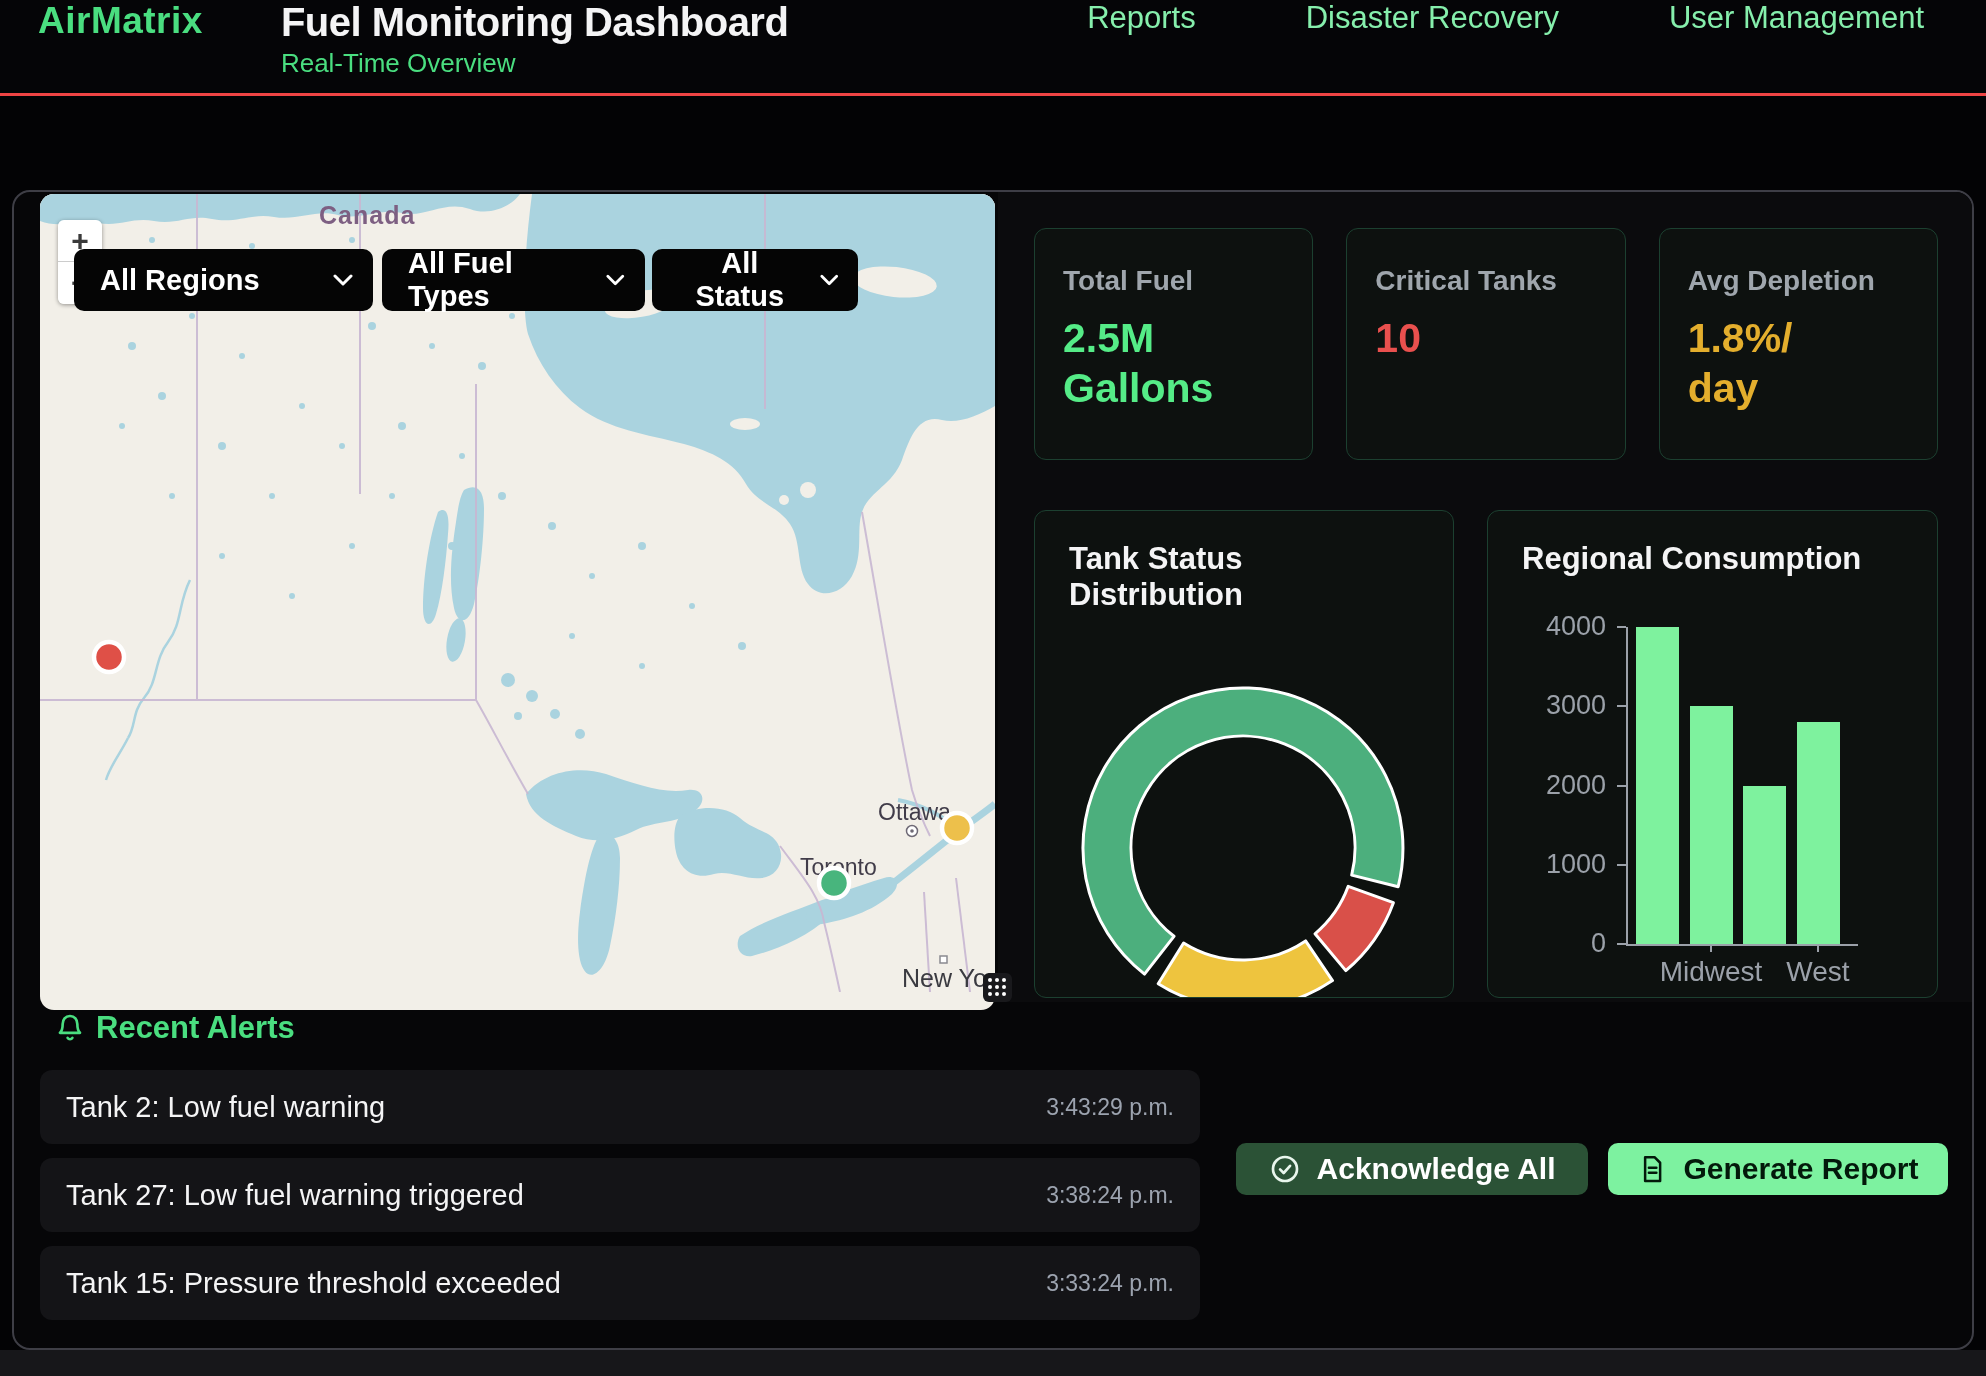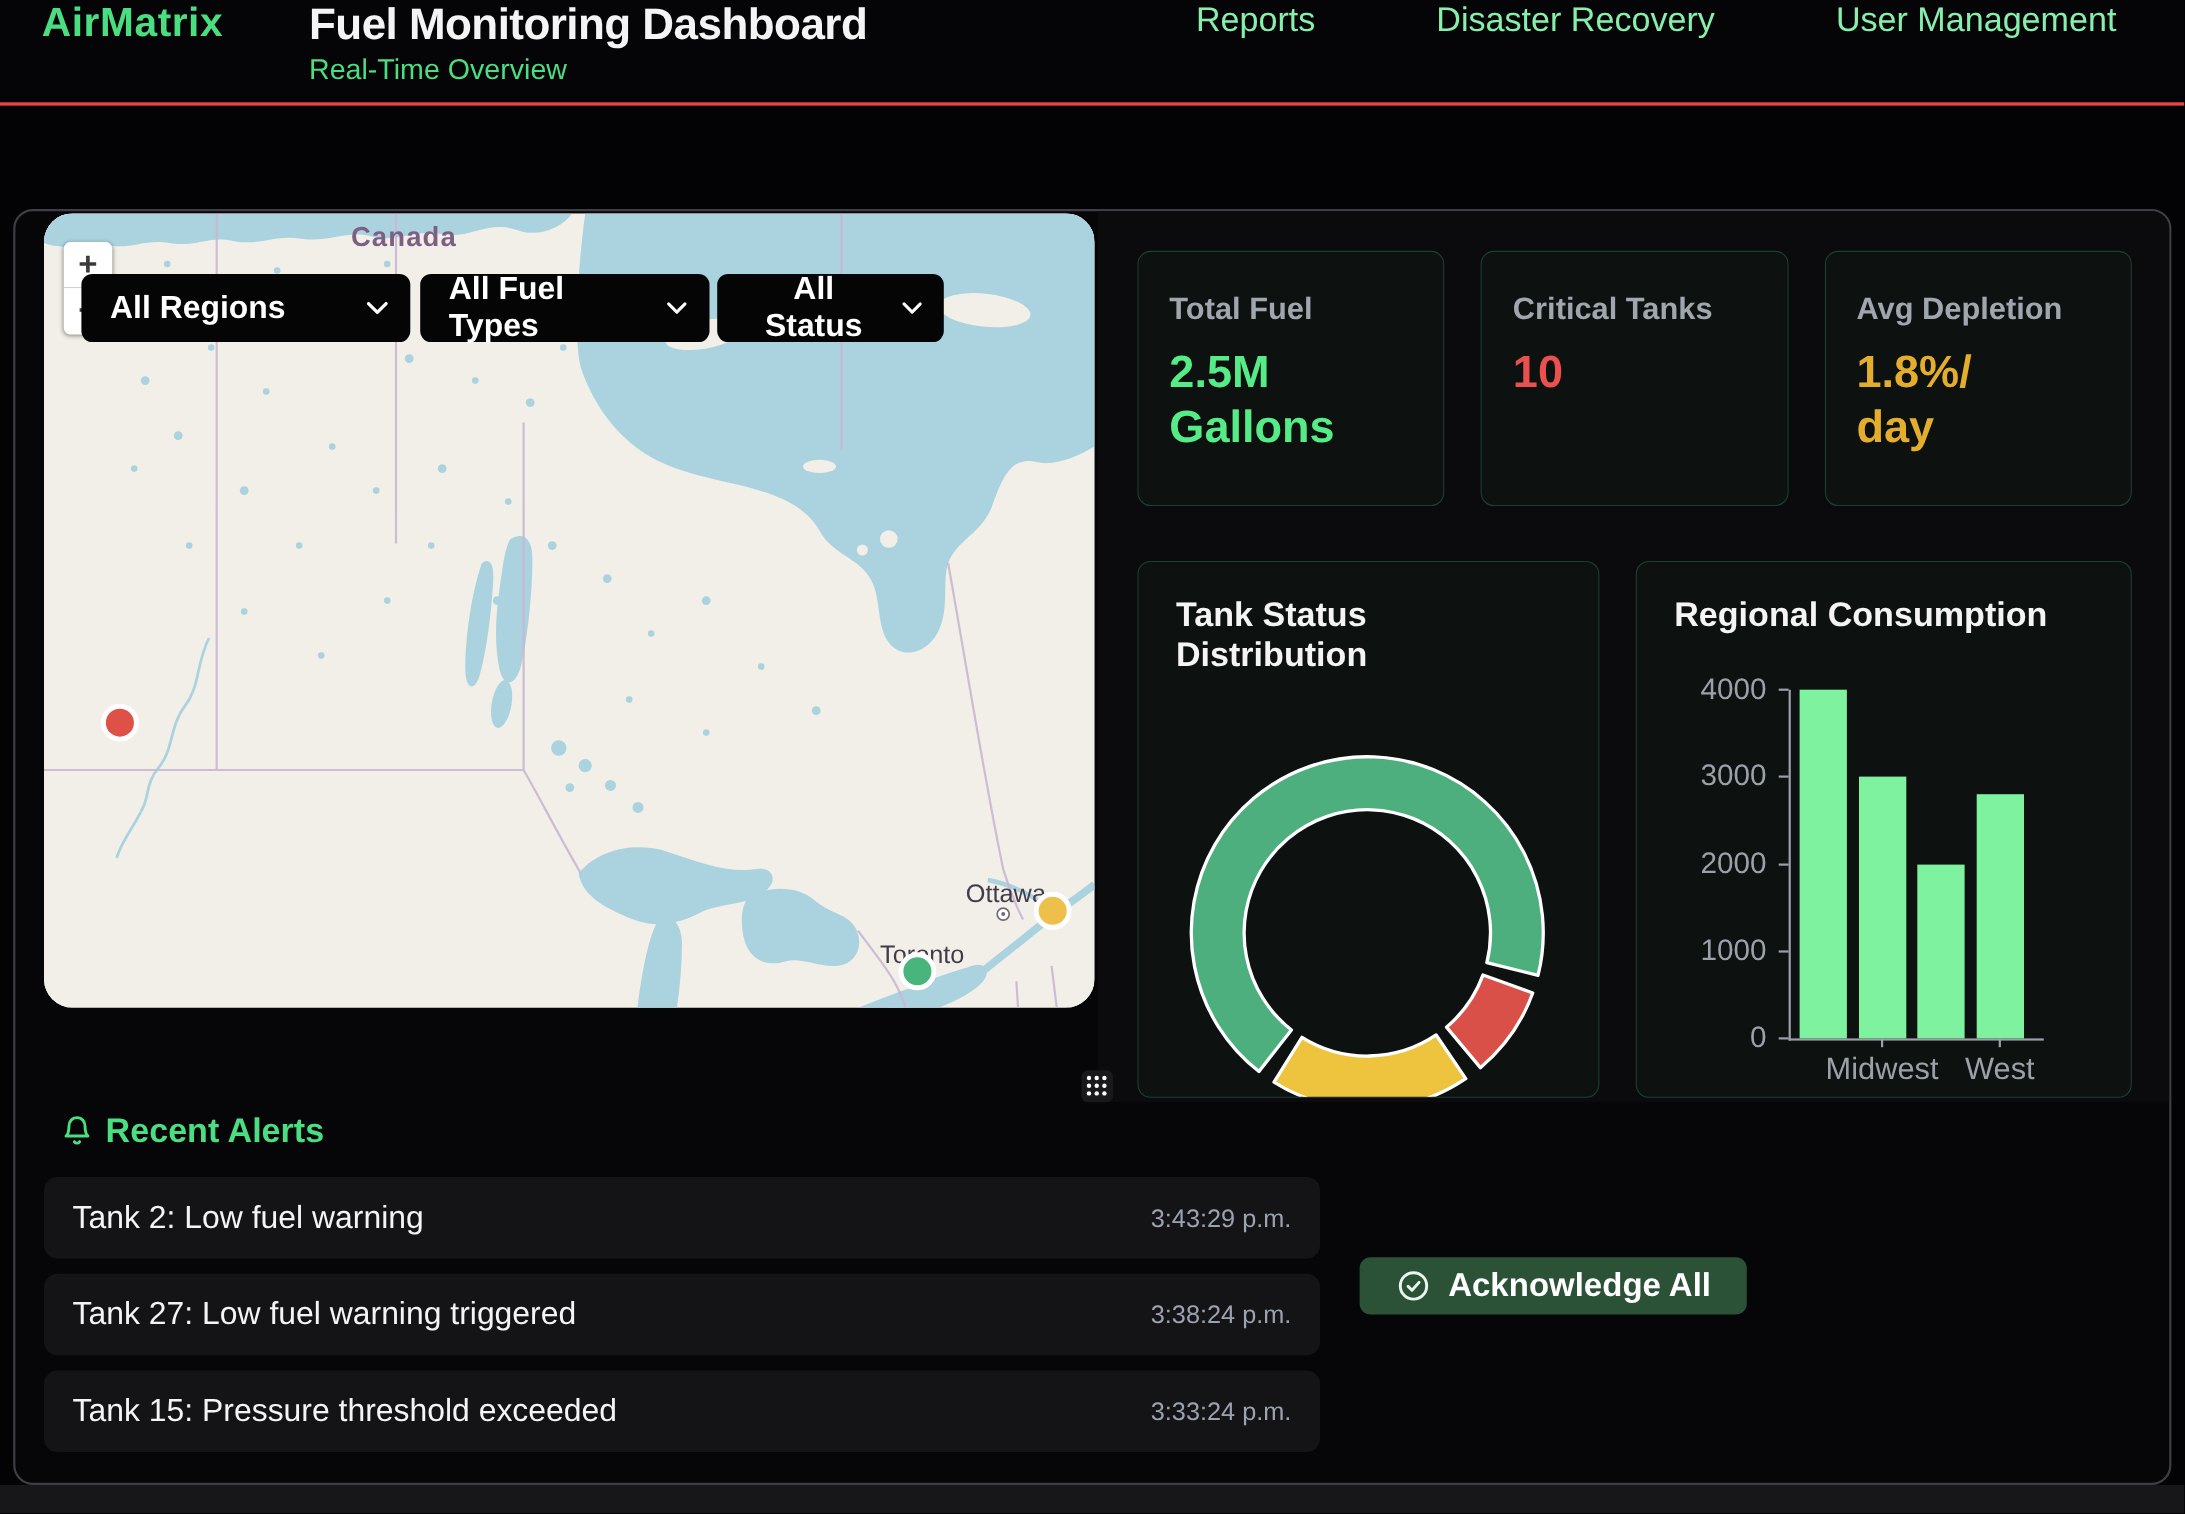--- a/index.html
+++ b/index.html
@@ -15,21 +15,21 @@
   .subtitle{margin-top:3px;font-size:26px;font-weight:500;color:#4ade80;}
   nav{margin-left:auto;display:flex;gap:110px;padding-right:62px;}
   nav a{font-size:31px;color:#86efac;cursor:pointer;text-decoration:none;}
 
   
   .container{position:absolute;left:12px;top:190px;width:1962px;height:1160px;box-sizing:border-box;
              border:2px solid #3e3e46;border-radius:18px;background:#060608;}
 
   
   .map-wrap{position:absolute;left:26px;top:2px;width:955px;height:798px;}
-  .map-clip{width:955px;height:722px;border-radius:26px;overflow:hidden;background:#f2efe8;text-align:right;}
+  .map-clip{width:955px;height:816px;border-radius:14px;overflow:hidden;background:#f2efe8;text-align:right;}
   .map-clip svg{display:block;}
   .zoom-ctrl{position:absolute;left:18px;top:26px;width:44px;border-radius:6px;overflow:hidden;
              box-shadow:0 1px 4px rgba(0,0,0,.4);z-index:1;}
   .zoom-ctrl button{display:block;width:44px;height:42px;background:#fff;border:none;border-bottom:1px solid #ccc;
              font-size:30px;font-weight:700;color:#3a3a3a;line-height:1;cursor:pointer;padding:0;}
   .zoom-ctrl button:last-child{border-bottom:none;}
   .filters{position:absolute;left:0;top:55px;width:100%;z-index:2;}
   .dd{position:absolute;height:62px;background:#050505;border-radius:10px;display:flex;align-items:center;
       justify-content:space-between;box-sizing:border-box;padding:0 20px 0 26px;cursor:pointer;}
   .dd span{color:#fff;font-size:29px;font-weight:700;}
@@ -338,17 +338,25 @@
     </section>
 
     <div class="actions">
       <button class="btn btn-ack">
         <svg width="32" height="32" viewBox="0 0 24 24">
           <circle cx="12" cy="12" r="9" fill="none" stroke="#e9f6ed" stroke-width="2"></circle>
           <polyline points="8.3,12.3 11,15 15.8,9.6" fill="none" stroke="#e9f6ed" stroke-width="2" stroke-linecap="round" stroke-linejoin="round"></polyline>
         </svg>
         <span>Acknowledge All</span>
       </button>
+      <button class="btn btn-gen">
+        <svg width="30" height="30" viewBox="0 0 24 24">
+          <path d="M6.5 2.5 H14 L18.5 7 V21.5 H6.5 Z" fill="none" stroke="#03190b" stroke-width="2" stroke-linejoin="round"></path>
+          <line x1="9.5" y1="11" x2="15.5" y2="11" stroke="#03190b" stroke-width="2" stroke-linecap="round"></line>
+          <line x1="9.5" y1="15" x2="15.5" y2="15" stroke="#03190b" stroke-width="2" stroke-linecap="round"></line>
+        </svg>
+        <span>Generate Report</span>
+      </button>
     </div>
   </div>
 
   <div class="footer-strip"></div>
 </div>
 
 </body></html>

